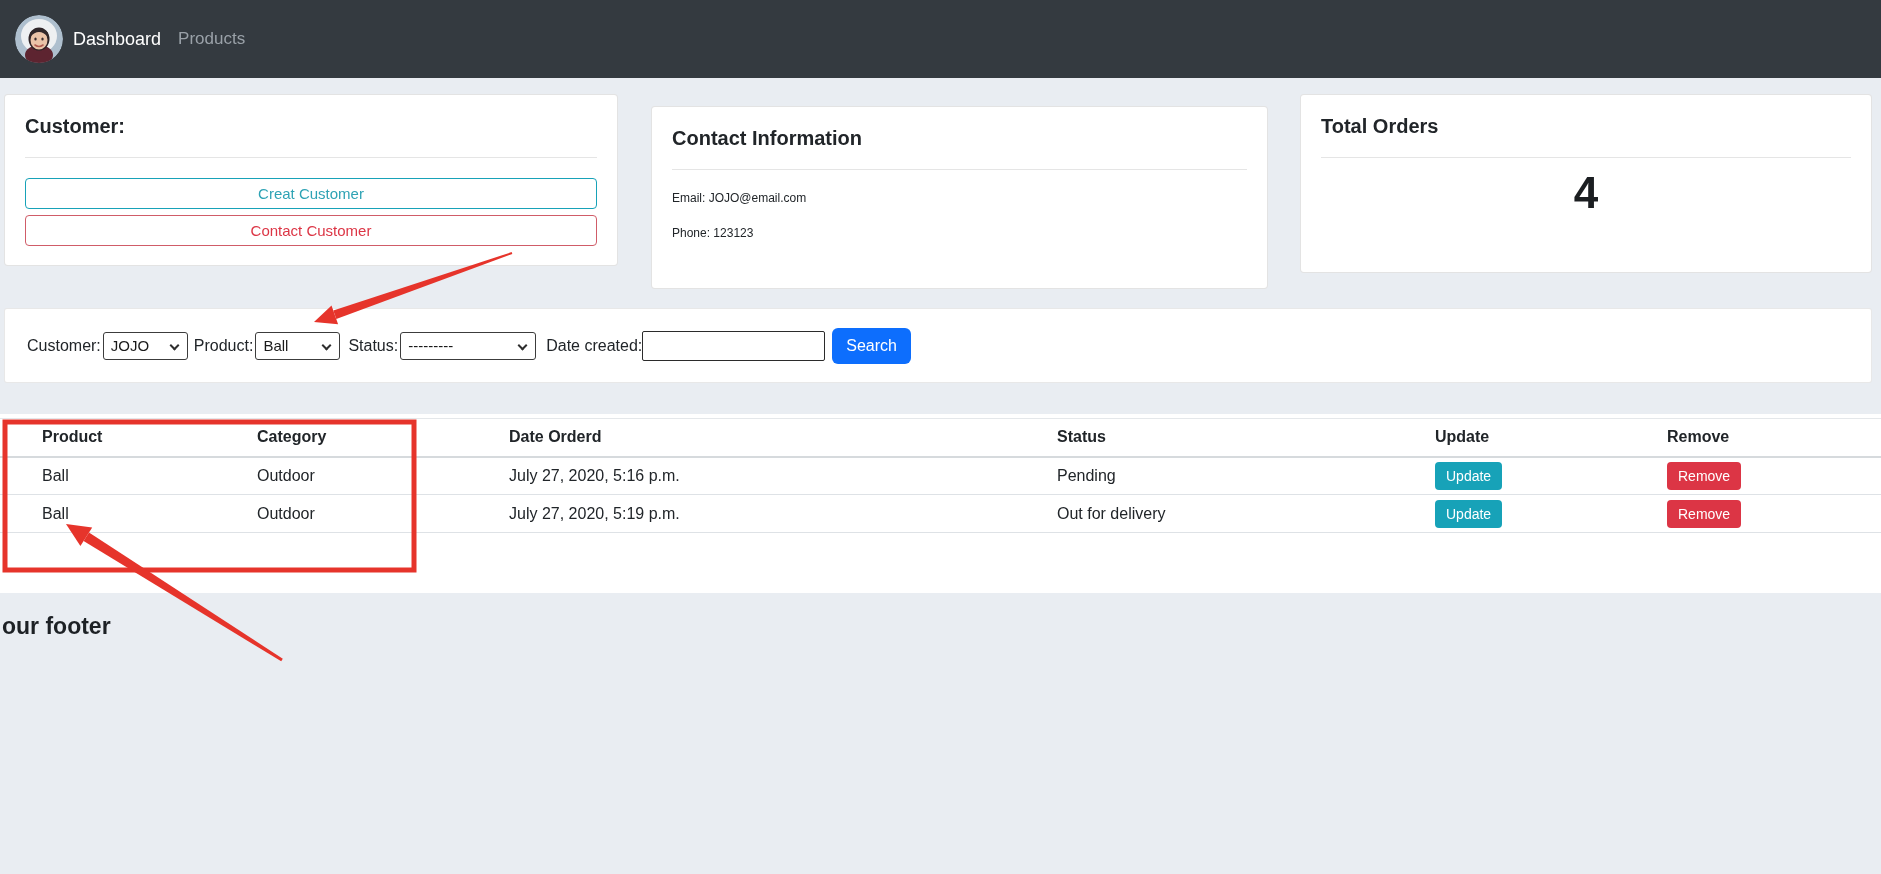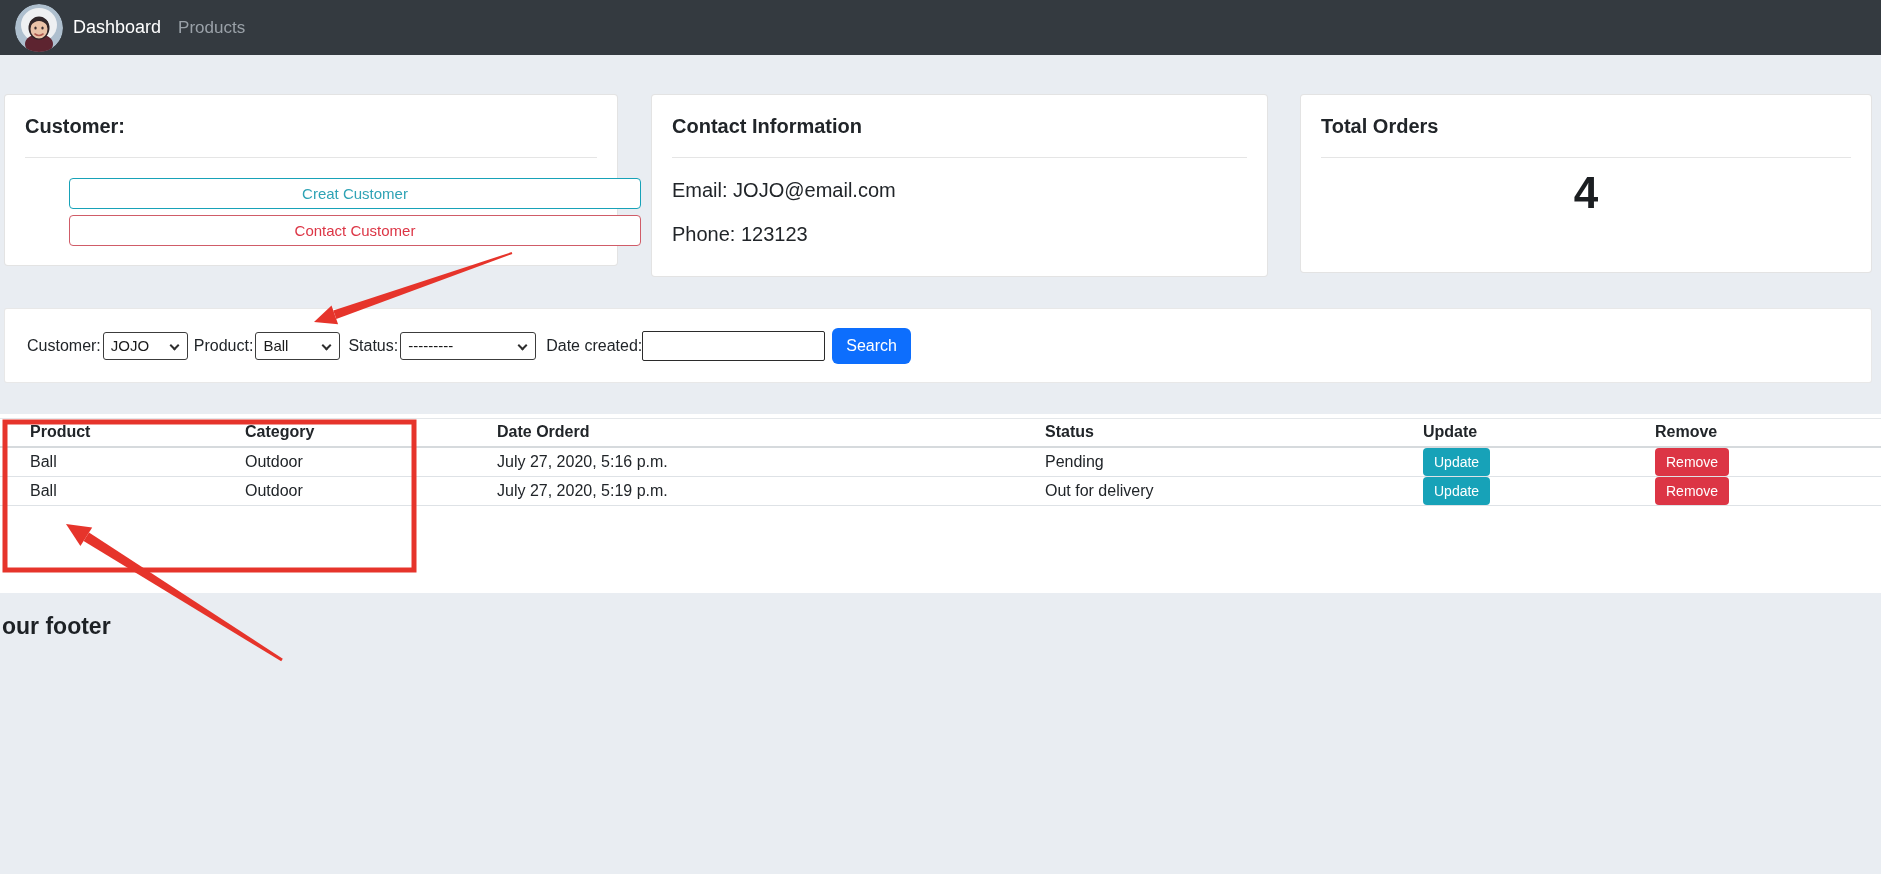--- a/index.html
+++ b/index.html
@@ -1,59 +1,59 @@
 <!DOCTYPE html>
 <html><head>
 <meta charset="utf-8">
 <style>
   * { margin:0; padding:0; box-sizing:border-box; }
   html,body { width:1881px; height:874px; }
   body { font-family:"Liberation Sans", sans-serif; }
   .page { position:relative; width:1881px; height:874px; background:#e9edf2; overflow:hidden; }
 
   
-  .navbar { position:absolute; top:0; left:0; width:1881px; height:55px; background:#343a40; display:flex; align-items:center; padding-left:15px; }
+  .navbar { position:absolute; top:0; left:0; width:1881px; height:78px; background:#343a40; display:flex; align-items:center; padding-left:15px; }
   .avatar { width:48px; height:48px; border-radius:50%; overflow:hidden; flex:0 0 auto; }
   .nav-links { display:flex; align-items:center; margin-left:10px; }
   .nav-link { font-size:18px; text-decoration:none; margin-right:17px; cursor:pointer; }
   .nav-link.active { color:#ffffff; }
   .nav-link.muted { color:#9aa1a8; font-size:17px; }
 
   
   .card { position:absolute; background:#ffffff; border:1px solid rgba(0,0,0,0.11); border-radius:4px; padding:20px; }
   .card-title { font-size:20px; font-weight:600; color:#212529; }
   .card hr { border:none; border-top:1px solid rgba(0,0,0,0.1); margin:19px 0 0 0; }
   .card-customer { left:4px;  top:94px; width:614px; height:172px; }
-  .card-contact  { left:651px; top:94px; width:617px; height:183px; }
+  .card-contact  { left:651px; top:106px; width:617px; height:183px; }
   .card-orders   { left:1300px; top:94px; right:9px; height:179px; }
 
-  .btn-outline { display:block; width:100%; background:#ffffff; font-size:15px; padding:6px 12px; border-radius:4px; cursor:pointer; text-align:center; font-family:inherit;margin-left:44px; }
+  .btn-outline { display:block; width:100%; background:#ffffff; font-size:15px; padding:6px 12px; border-radius:4px; cursor:pointer; text-align:center; font-family:inherit; }
   .btn-create { margin-top:20px; border:1px solid #17a2b8; color:#2fa3b5; }
   .btn-delete { margin-top:6px;  border:1px solid #d05c68; color:#dc3545; }
 
-  .contact-line { font-size:20px; color:#212529; margin-top:21px; }
+  .contact-line { font-size:12px; color:#212529; margin-top:21px; }
   .orders-count { font-size:44px; font-weight:600; color:#1b1e21; text-align:center; margin-top:10px; }
 
   
   .filterbar { position:absolute; left:4px; top:308px; width:1868px; height:75px; background:#ffffff; border:1px solid rgba(0,0,0,0.09); border-radius:3px; display:flex; align-items:center; padding-left:22px; }
   .f-label { font-size:16px; color:#212529; white-space:nowrap; }
   .sel { position:relative; display:inline-block; height:28px; background:#fff; border:1px solid #3c3c3c; border-radius:3px; margin-left:2px; }
   .sel select { appearance:none; -webkit-appearance:none; border:none; background:transparent; width:100%; height:100%; padding:0 24px 0 7px; font-size:15px; color:#1a1a1a; font-family:inherit; cursor:pointer; }
   .sel .chev { position:absolute; right:9px; top:9px; width:7px; height:7px; border-right:2px solid #2e2e2e; border-bottom:2px solid #2e2e2e; transform:rotate(45deg); pointer-events:none; }
   .sel-customer { width:85px; }
   .sel-product  { width:85px; margin-left:2px; }
   .sel-status   { width:136px; }
   .ml6 { margin-left:6px; } .ml8 { margin-left:8px; } .ml10 { margin-left:10px; }
   .date-input { width:183px; height:30px; border:1px solid #2b2b2b; border-radius:2px; font-size:15px; padding:0 6px; font-family:inherit; }
   .btn-search { margin-left:7px; background:#0d6efd; color:#ffffff; border:none; border-radius:6px; font-size:16px; padding:9px 14px; cursor:pointer; font-family:inherit; }
 
   
   .table-card { position:absolute; left:0; top:414px; width:1881px; height:179px; background:#ffffff; }
   table.orders { width:100%; border-collapse:collapse; table-layout:fixed; margin-top:4px; border-top:1px solid #e4e7ea; }
-  table.orders th, table.orders td { text-align:left; font-size:16px; color:#212529; padding:0 12px 0 30px; height:28px; white-space:nowrap; overflow:hidden; }
+  table.orders th, table.orders td { text-align:left; font-size:16px; color:#212529; padding:0 12px 0 42px; height:38px; white-space:nowrap; overflow:hidden; }
   table.orders th { font-weight:700; border-bottom:2px solid #d6dadd; }
   table.orders td { border-bottom:1px solid #dee2e6; font-weight:400; }
   .btn-update { background:#17a2b8; color:#fff; border:none; border-radius:4px; font-size:14px; padding:6px 11px; cursor:pointer; font-family:inherit; }
   .btn-remove { background:#dc3545; color:#fff; border:none; border-radius:4px; font-size:14px; padding:6px 11px; cursor:pointer; font-family:inherit; }
 
   
   .footer-text { position:absolute; left:2px; top:613px; font-size:23px; font-weight:700; color:#1d2125; }
 
   
   .annotations { position:absolute; left:0; top:0; width:1881px; height:874px; pointer-events:none; z-index:50; }

